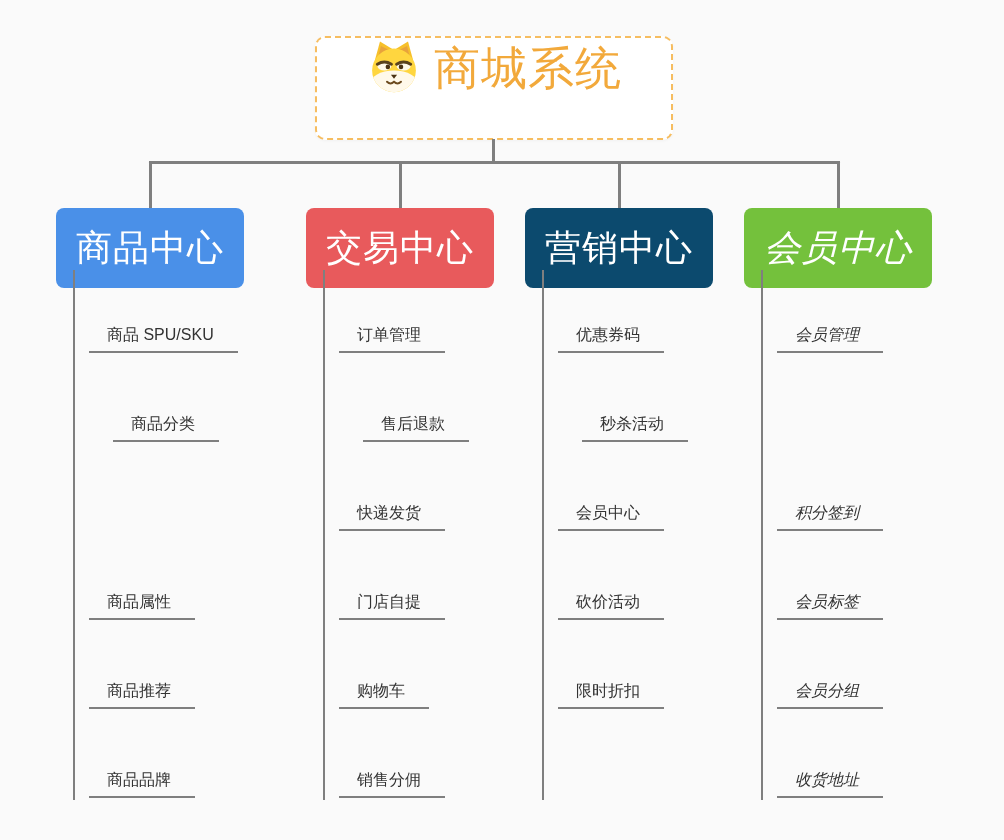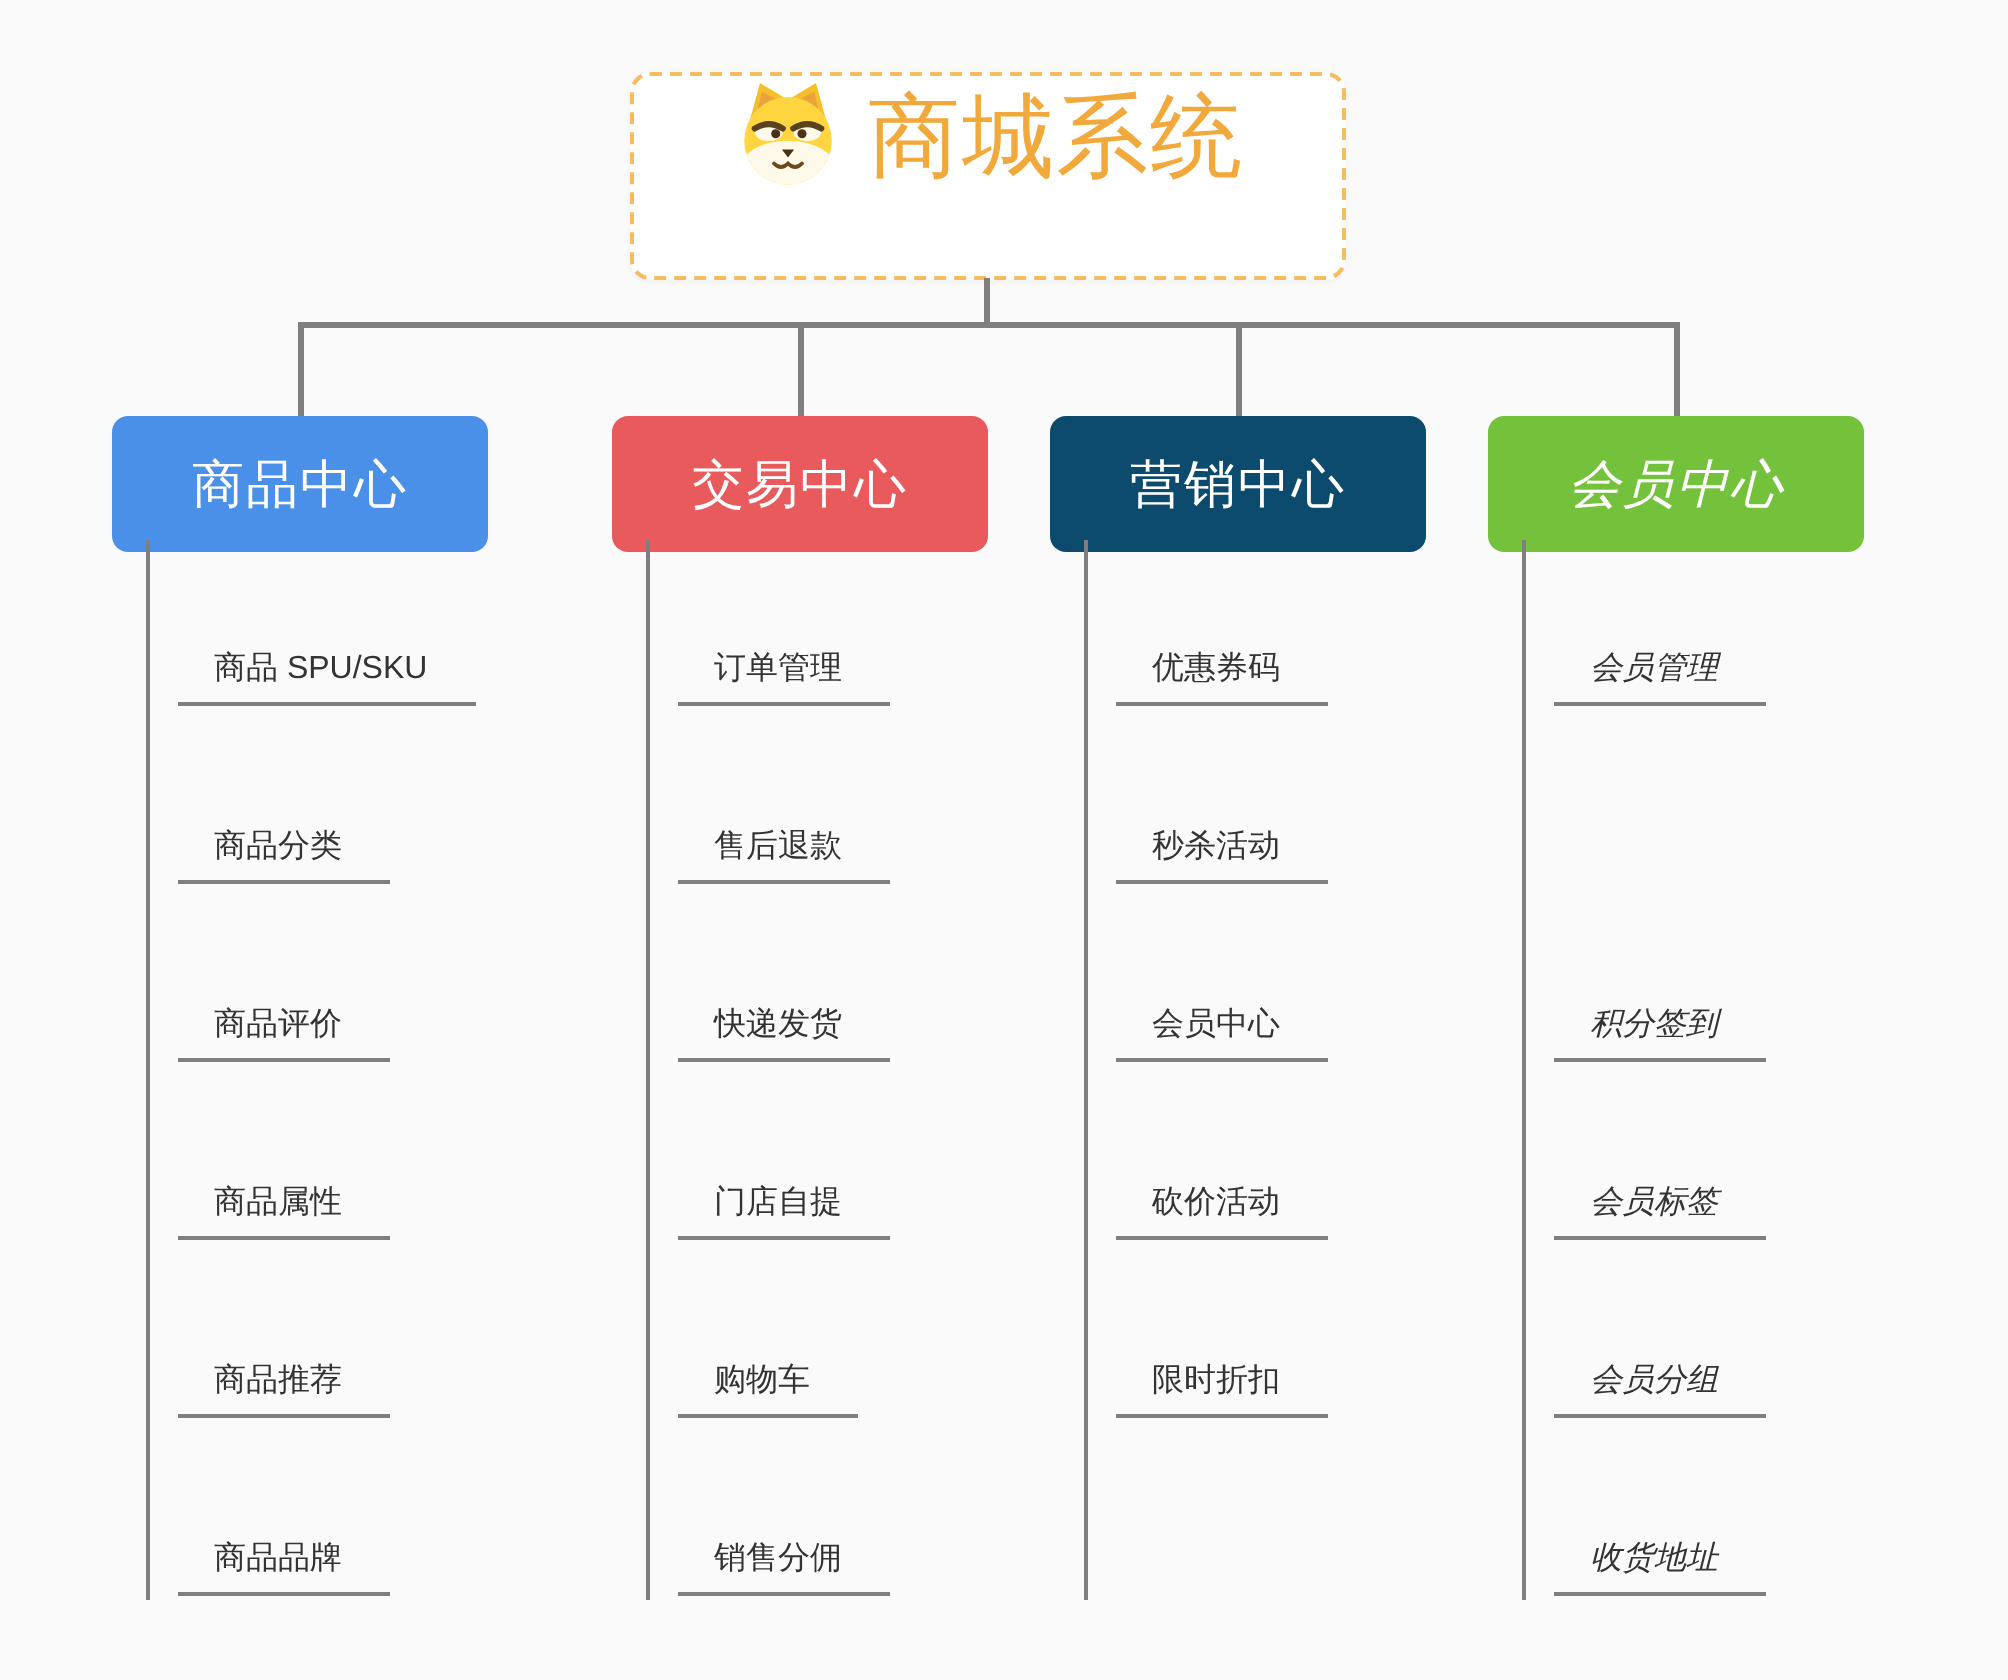--- a/index.html
+++ b/index.html
@@ -62,27 +62,27 @@
     height: 600px;
   }
   .branch-0 { left: 56px; }
   .branch-1 { left: 306px; }
   .branch-2 { left: 525px; }
   .branch-3 { left: 744px; font-style: italic; }
 
   .branch-node {
     position: absolute;
     left: 0; top: 0;
-    width: 188px; height: 68px;
+    width: 188px; height: 80px;
     border-radius: 8px;
     display: flex;
     align-items: center;
     justify-content: center;
     color: var(--node-text);
-    font-size: 26px;
+    font-size: 36px;
     letter-spacing: 1px;
     white-space: nowrap;
   }
   .trunk {
     position: absolute;
     left: 17px; top: 62px;
     width: 2px; height: 530px;
     background: var(--connector);
   }
   .item {
@@ -91,21 +91,21 @@
     height: 34px;
     line-height: 32px;
     padding: 0 24px 0 18px;
     border-bottom: 2px solid var(--connector);
     font-size: 16px;
     color: var(--item-text);
     white-space: nowrap;
     display: inline-block;
   }
   .item-0 { top: 111px; }
-  .item-1 { top: 200px; }
+  .item-1 { top: 200px; margin-left: 24px; }
   .item-2 { top: 289px; }
   .item-3 { top: 378px; }
   .item-4 { top: 467px; }
   .item-5 { top: 556px; }
 </style>
 </head>
 <body>
 
 <div class="canvas">
 
@@ -139,21 +139,20 @@
   <div class="line drop drop-0"></div>
   <div class="line drop drop-1"></div>
   <div class="line drop drop-2"></div>
   <div class="line drop drop-3"></div>
 
   <div class="branch branch-0">
     <div class="branch-node" style="background: rgb(74, 144, 232);">商品中心</div>
     <div class="trunk"></div>
     <div class="item item-0">商品 SPU/SKU</div>
     <div class="item item-1">商品分类</div>
-    <div class="item item-2">商品评价</div>
     <div class="item item-3">商品属性</div>
     <div class="item item-4">商品推荐</div>
     <div class="item item-5">商品品牌</div>
   </div>
 
   <div class="branch branch-1">
     <div class="branch-node" style="background: rgb(232, 90, 92);">交易中心</div>
     <div class="trunk"></div>
     <div class="item item-0">订单管理</div>
     <div class="item item-1">售后退款</div>

